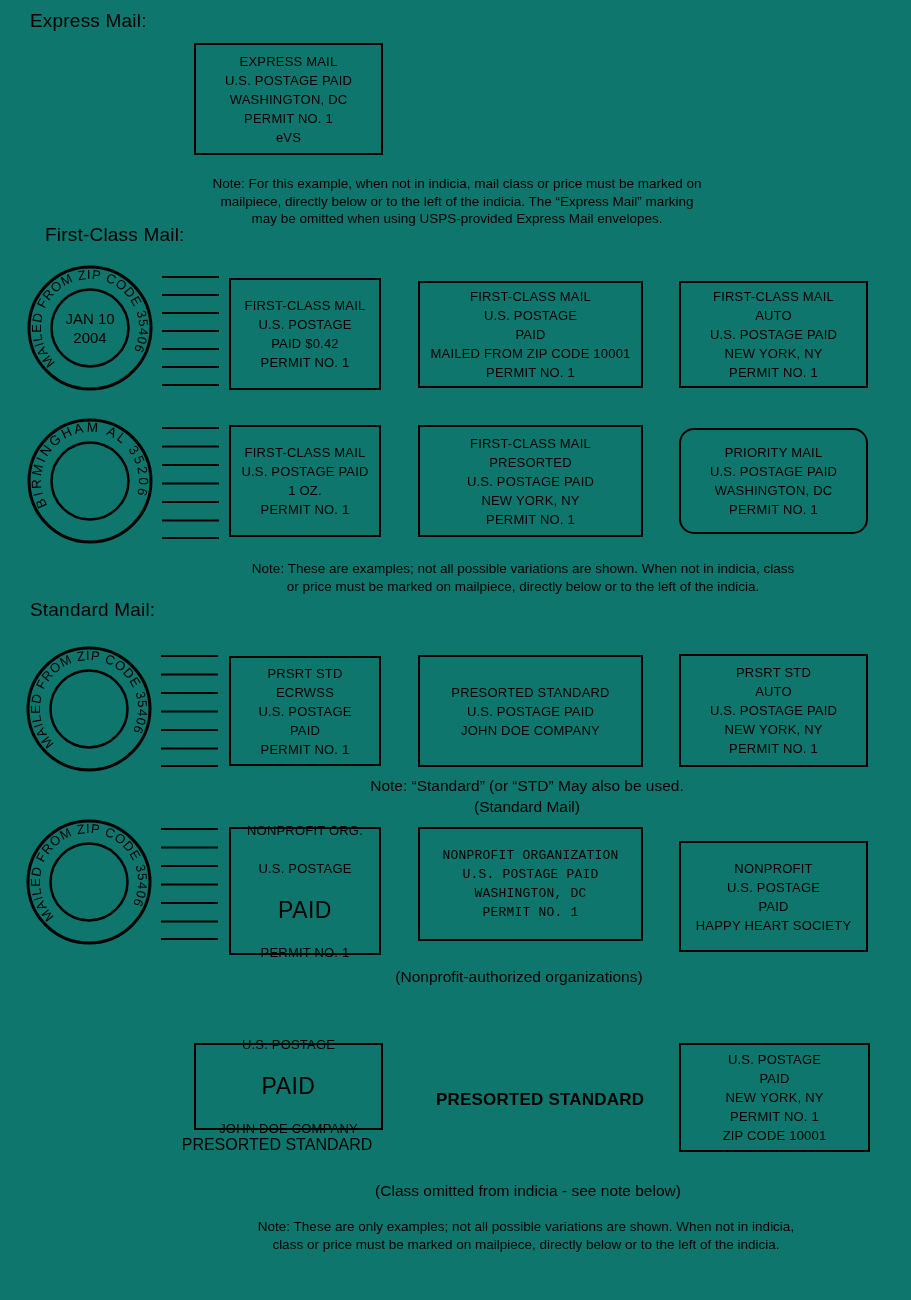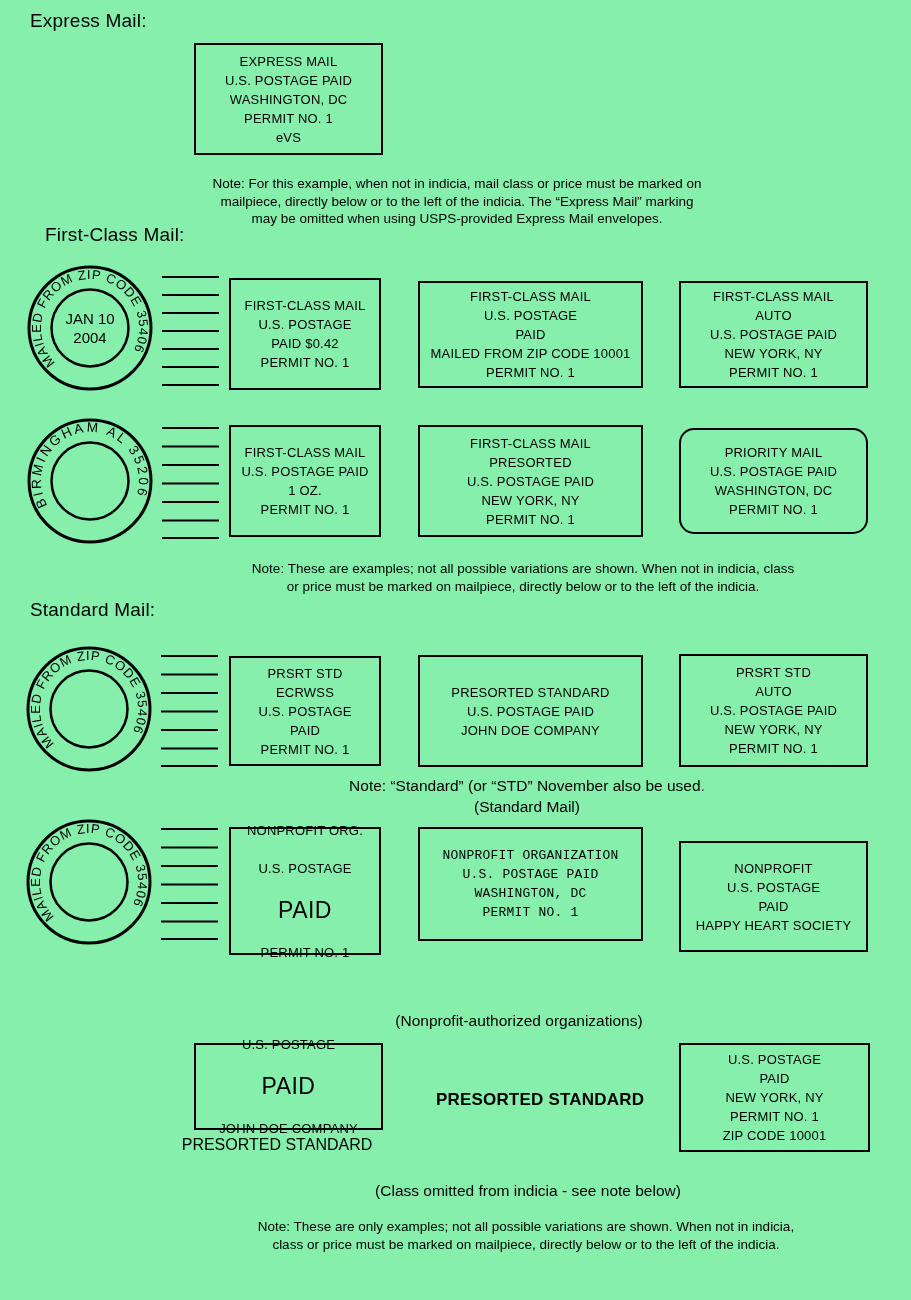--- a/index.html
+++ b/index.html
@@ -1,18 +1,18 @@
 <!DOCTYPE html>
 <html><head>
 <meta charset="utf-8">
 <style>
   * { margin:0; padding:0; box-sizing:border-box; }
   html,body { background:#ffffff; }
   body { font-family:"Liberation Sans","DejaVu Sans",sans-serif; color:#000; }
-  .page { position:relative; width:911px; height:1300px; background:#86efac; overflow:hidden; }
+  .page { position:relative; width:911px; height:1300px; background:#0f766e; overflow:hidden; }
   .heading { position:absolute; font-size:19px; font-weight:400; letter-spacing:0.2px; color:#000; }
   .indicia { position:absolute; border:2px solid #000; display:flex; align-items:center; justify-content:center;
              text-align:center; font-size:13px; line-height:19px; white-space:pre-line; letter-spacing:0.2px;margin-left:11px; }
   .note { position:absolute; text-align:center; font-size:13.5px; line-height:17.5px; white-space:pre-line; }
   .caption { position:absolute; text-align:center; font-size:15.5px; line-height:21px; white-space:pre-line; }
   .paid-big { font-size:23px; line-height:27px; letter-spacing:0.5px; }
   .bold-label { position:absolute; text-align:center; font-size:17px; font-weight:700; letter-spacing:0.2px; }
   .plain-label { position:absolute; text-align:center; font-size:16px; }
   .postmark { position:absolute; }
   .ring-outer { fill:none; stroke:#000; stroke-width:3; }
@@ -132,21 +132,21 @@
 PERMIT NO. 1</div>
   <div class="indicia" style="left:407px; top:655px; width:225px; height:112px;">PRESORTED STANDARD
 U.S. POSTAGE PAID
 JOHN DOE COMPANY</div>
   <div class="indicia" style="left:668px; top:654px; width:189px; height:113px;">PRSRT STD
 AUTO
 U.S. POSTAGE PAID
 NEW YORK, NY
 PERMIT NO. 1</div>
 
-  <div class="caption" style="left:277px; top:775px; width:500px;">Note: “Standard” (or “STD” November also be used.
+  <div class="caption" style="left:277px; top:775px; width:500px;">Note: “Standard” (or “STD” May also be used.
 (Standard Mail)</div>
 
   <svg class="postmark" style="left:21px; top:816px;" width="200" height="136" viewBox="0 0 200 136">
     <circle class="ring-outer" cx="68" cy="66" r="61"></circle>
     <circle class="ring-inner" cx="68" cy="66" r="38.5"></circle>
     <path id="arcD" d="M 33.35 100.65 A 49 49 0 1 1 102.65 100.65" fill="none"></path>
     <text class="ring-text"><textPath href="#arcD">MAILED FROM ZIP CODE 35406</textPath></text>
     <g class="cancel">
       <line x1="140" y1="13" x2="197" y2="13"></line>
         <line x1="140" y1="31.5" x2="197" y2="31.5"></line>
@@ -168,21 +168,21 @@
   </div>
   <div class="indicia" style="left:407px; top:827px; width:225px; height:114px;font-family:Liberation Mono, monospace;">NONPROFIT ORGANIZATION
 U.S. POSTAGE PAID
 WASHINGTON, DC
 PERMIT NO. 1</div>
   <div class="indicia" style="left:668px; top:841px; width:189px; height:111px;">NONPROFIT
 U.S. POSTAGE
 PAID
 HAPPY HEART SOCIETY</div>
 
-  <div class="caption" style="left:319px; top:966px; width:400px;margin-top:44px;">(Nonprofit-authorized organizations)</div>
+  <div class="caption" style="left:319px; top:966px; width:400px;">(Nonprofit-authorized organizations)</div>
 
   <div class="indicia" style="left:183px; top:1043px; width:189px; height:87px;">
     <div>
       <div>U.S. POSTAGE</div>
       <div class="paid-big">PAID</div>
       <div>JOHN DOE COMPANY</div>
     </div>
   </div>
   <div class="plain-label" style="left:177px; top:1136px; width:200px;">PRESORTED STANDARD</div>
 

